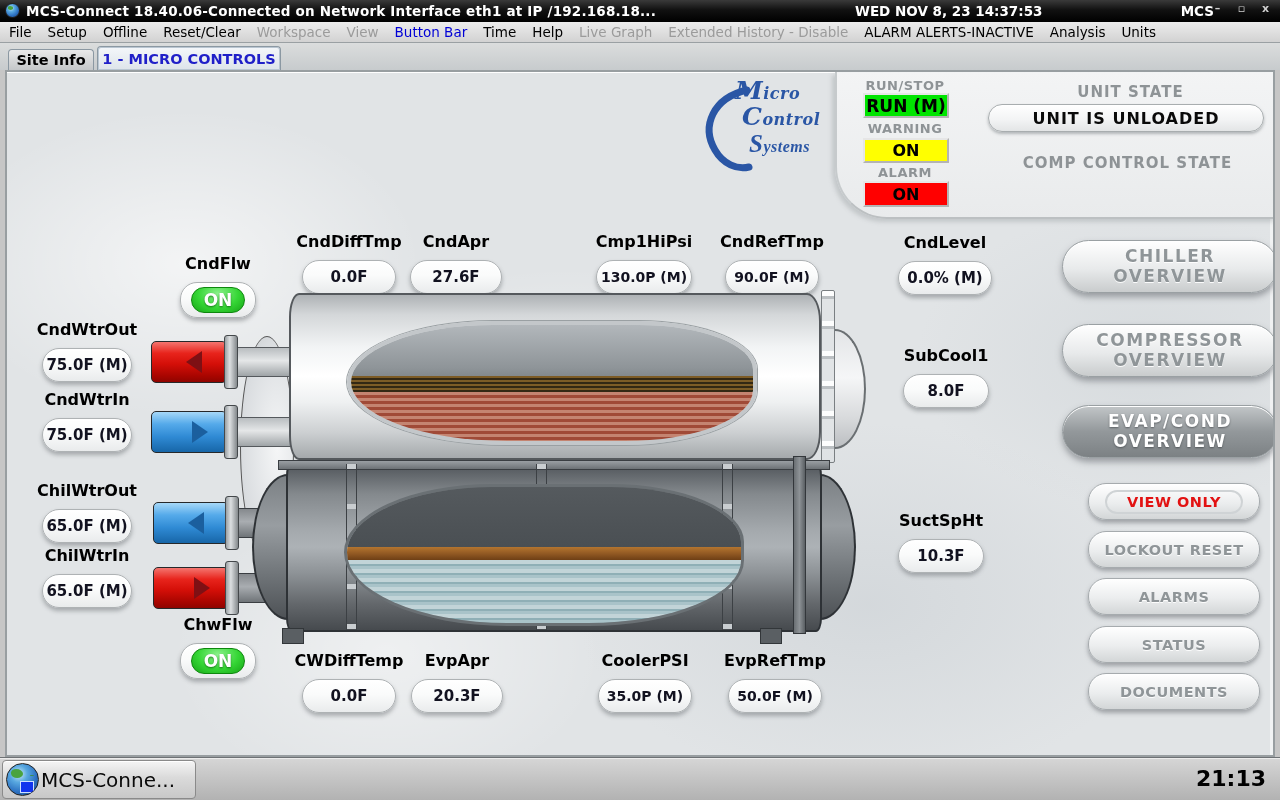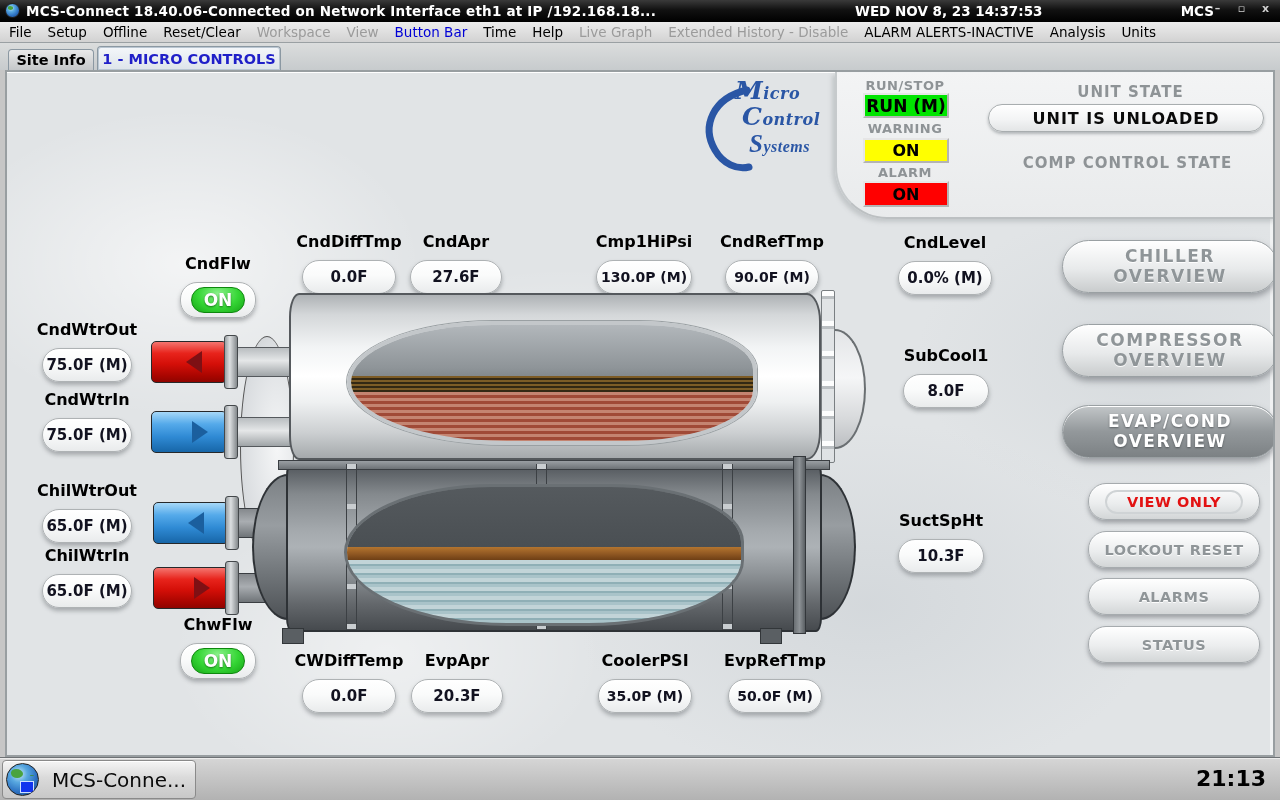--- a/index.html
+++ b/index.html
@@ -186,21 +186,21 @@
   .tri-left.dkblue  { border-right:16px solid #1b5f9e; }
   .tri-right.dkblue { border-left:16px solid #1b5f9e; }
 
   
   #taskbar { position:absolute; left:0; top:757px; width:1280px; height:43px;
     background:linear-gradient(180deg,#d6d6d6,#b2b2b2); border-top:1px solid #6e7275;
     box-shadow:inset 0 1px 0 #ececec; }
   #task-app { position:absolute; left:2px; top:2px; width:194px; height:39px; border-radius:4px;
     background:linear-gradient(180deg,#f5f5f5,#dadada 45%,#c8c8c8);
     border:1px solid #8a8a8a; box-shadow:inset 0 1px 0 #fff;
-    display:flex; align-items:center; gap:13px; padding-left:3px;
+    display:flex; align-items:center; gap:2px; padding-left:3px;
     font-size:20px; color:#0a0a0a; cursor:pointer; white-space:nowrap; overflow:hidden; }
   #task-clock { position:absolute; right:14px; top:8px; font-size:22px; font-weight:bold; color:#000; }
 </style>
 </head>
 <body>
 
 <div id="screen">
 
   <div id="titlebar">
     <span class="globe globe-sm"></span>
@@ -398,20 +398,21 @@
       <span>EVAP/COND</span>
       <span>OVERVIEW</span>
     </div>
 
     <div class="actbtn" style="top:411px">
       <span class="inner-outline">VIEW ONLY</span>
     </div>
     <div class="actbtn" style="top:459px">LOCKOUT RESET</div>
     <div class="actbtn" style="top:506px">ALARMS</div>
     <div class="actbtn" style="top:554px">STATUS</div>
+    <div class="actbtn" style="top:601px">DOCUMENTS</div>
 
   </div>
 
   <div id="taskbar">
     <div id="task-app">
       <span class="globe globe-lg"></span>
       <span>MCS-Conne...</span>
     </div>
     <div id="task-clock">21:13</div>
   </div>

